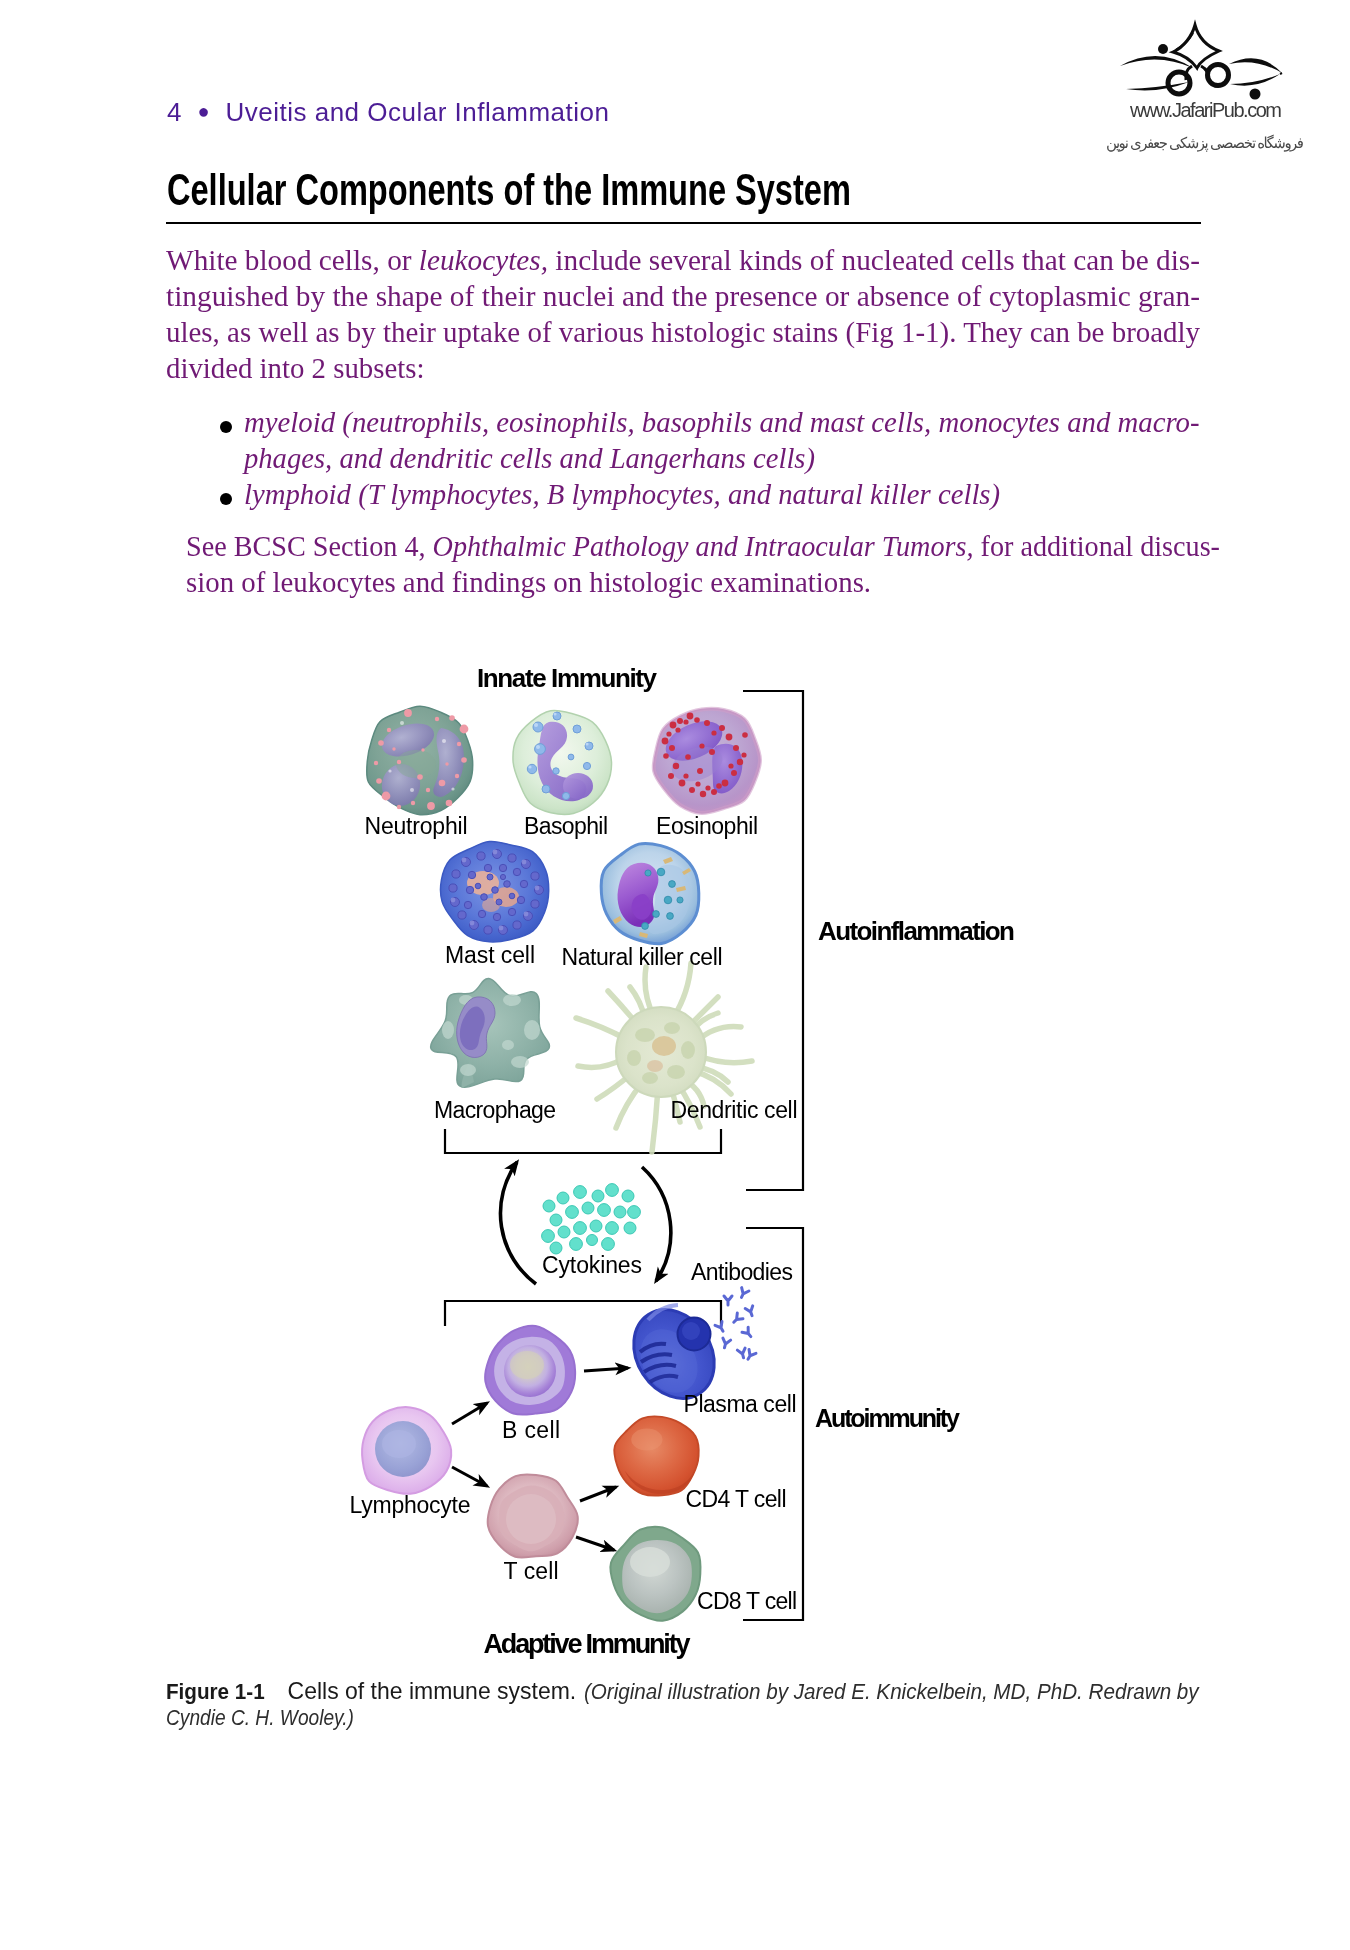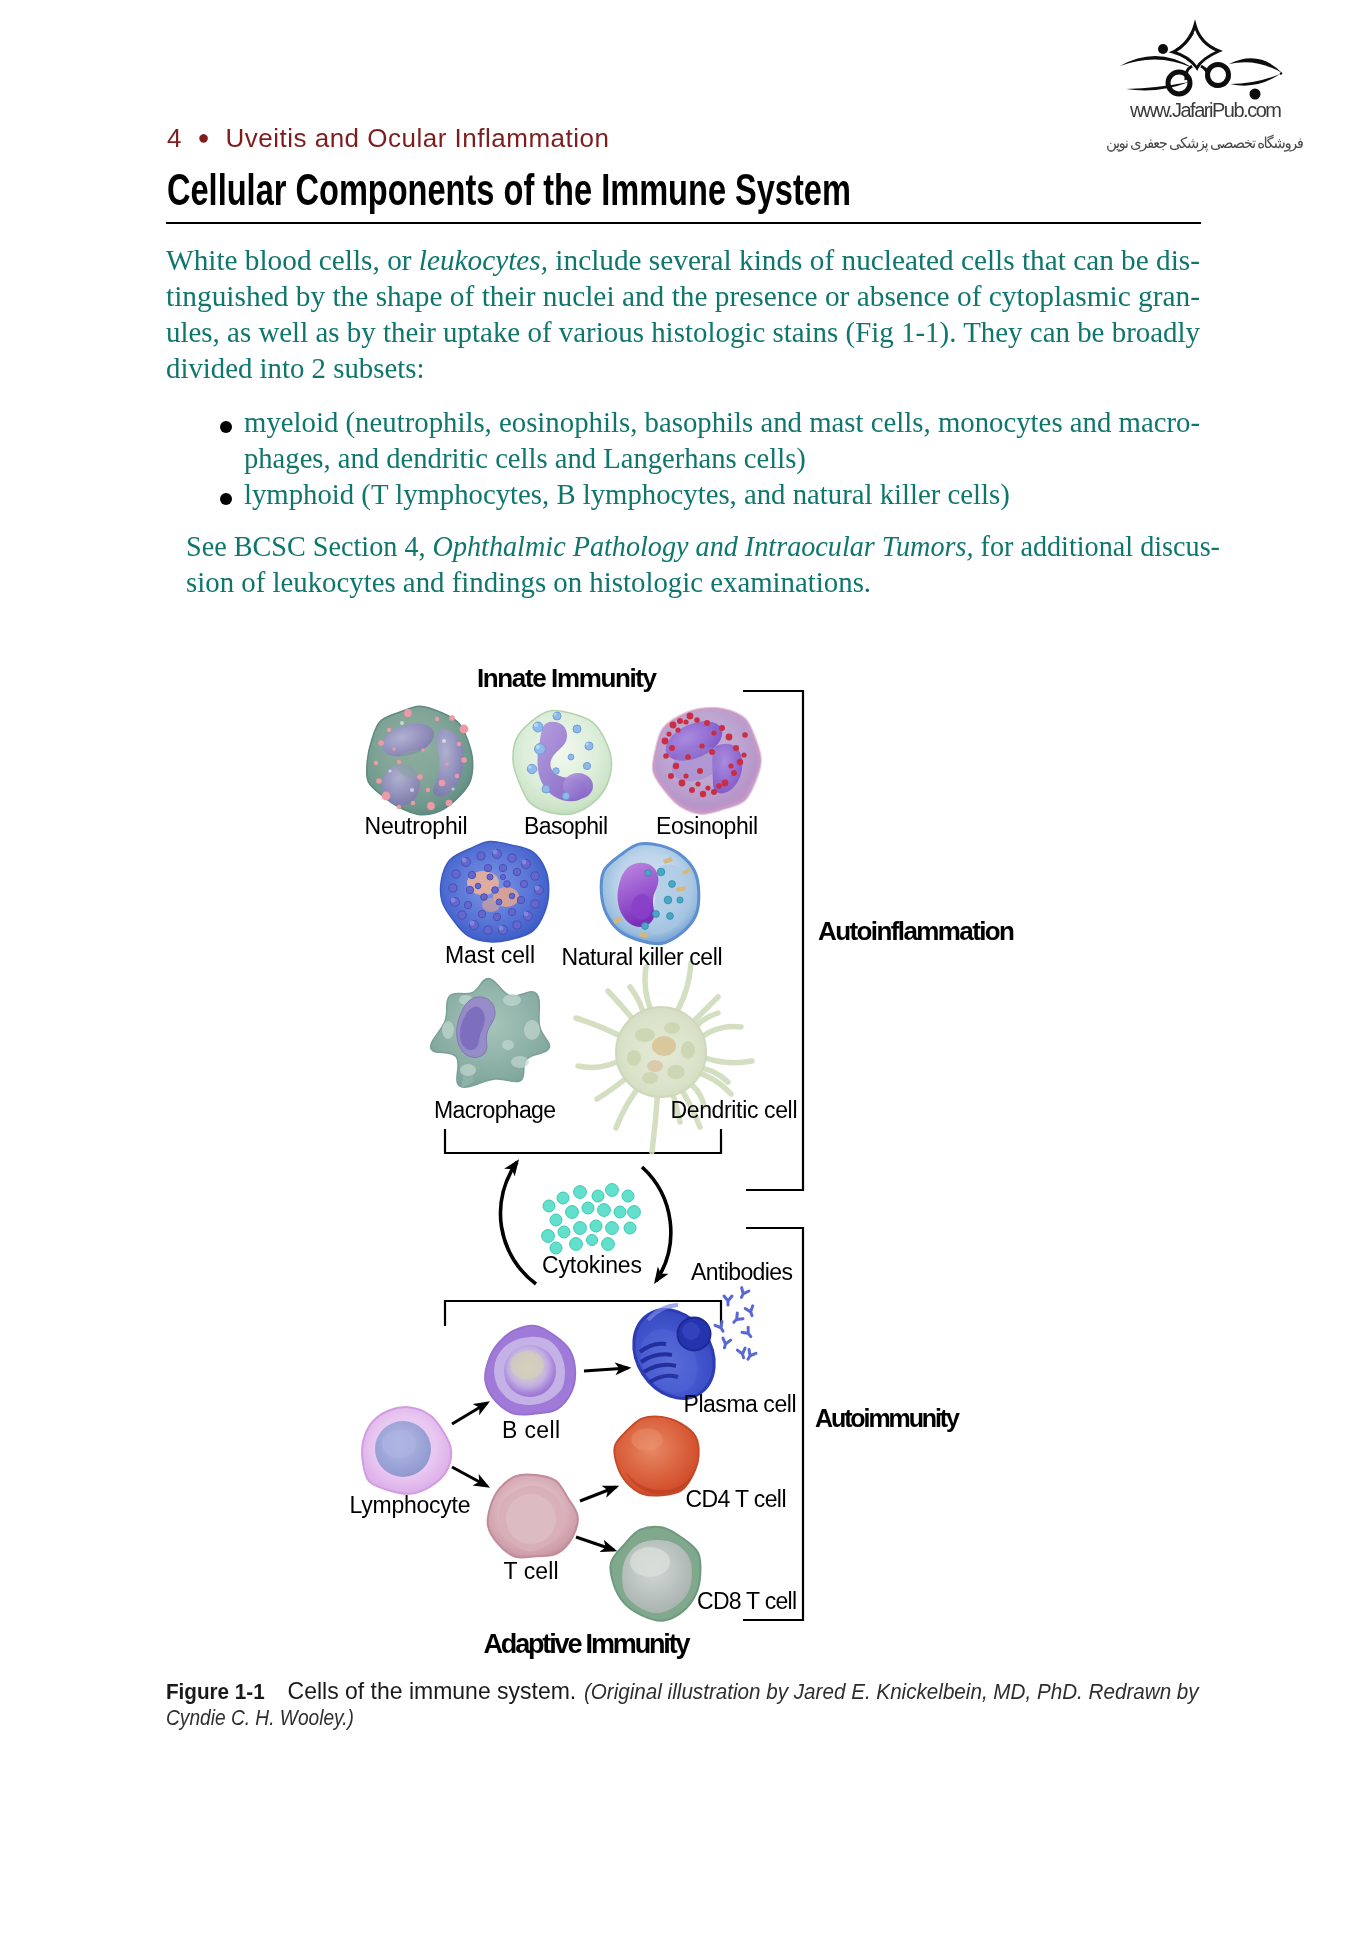--- a/index.html
+++ b/index.html
@@ -1,37 +1,37 @@
 <!DOCTYPE html>
 <html><head>
 <meta charset="utf-8">
 <style>
   html,body{margin:0;padding:0;}
   body{width:1350px;height:1950px;position:relative;background:#fff;overflow:hidden;
        font-family:"Liberation Sans",sans-serif;}
   .abs{position:absolute;}
-  .serif{font-family:"Liberation Serif",serif;font-size:30px;color:#0f766e;}
+  .serif{font-family:"Liberation Serif",serif;font-size:30px;color:#701a75;}
   .ln{height:36px;line-height:36px;white-space:nowrap;transform-origin:left center;}
 </style>
 </head>
 <body>
 
-<div class="abs" style="left:167px;top:123px;font-size:26px;line-height:30px;color:#7f1d1d;letter-spacing:0.5px;white-space:nowrap;">4&nbsp;&nbsp;<span style="font-size:20px;position:relative;top:-3px;">●</span>&nbsp;&nbsp;Uveitis and Ocular Inflammation</div>
+<div class="abs" style="left:167px;top:97px;font-size:26px;line-height:30px;color:#4c1d95;letter-spacing:0.5px;white-space:nowrap;">4&nbsp;&nbsp;<span style="font-size:20px;position:relative;top:-3px;">●</span>&nbsp;&nbsp;Uveitis and Ocular Inflammation</div>
 
 <div class="abs" style="left:167px;top:168px;font-size:44px;line-height:44px;font-weight:bold;color:#000;transform:scaleX(0.740);transform-origin:left top;white-space:nowrap;">Cellular Components of the Immune System</div>
 <div class="abs" style="left:166px;top:221.5px;width:1035px;height:2.5px;background:#000;"></div>
 
 <div class="abs serif" style="left:166px;top:242px;">
   <div class="ln" style="transform:scaleX(0.9758);">White blood cells, or <i>leukocytes,</i> include several kinds of nucleated cells that can be dis-</div>
   <div class="ln" style="transform:scaleX(0.9789);">tinguished by the shape of their nuclei and the presence or absence of cytoplasmic gran-</div>
   <div class="ln" style="transform:scaleX(0.9641);">ules, as well as by their uptake of various histologic stains (Fig 1-1). They can be broadly</div>
   <div class="ln" style="transform:scaleX(0.96);">divided into 2 subsets:</div>
 </div>
 
-<div class="abs serif" style="left:244px;top:404px;">
+<div class="abs serif" style="left:244px;top:404px;font-style:italic;">
   <div class="ln" style="transform:scaleX(0.9594);">myeloid (neutrophils, eosinophils, basophils and mast cells, monocytes and macro-</div>
   <div class="ln" style="transform:scaleX(0.954);">phages, and dendritic cells and Langerhans cells)</div>
   <div class="ln" style="transform:scaleX(0.958);">lymphoid (T lymphocytes, B lymphocytes, and natural killer cells)</div>
 </div>
 <div class="abs" style="left:220px;top:421px;width:12px;height:12px;border-radius:50%;background:#000;"></div>
 <div class="abs" style="left:220px;top:493px;width:12px;height:12px;border-radius:50%;background:#000;"></div>
 
 <div class="abs serif" style="left:166px;top:528px;margin-left:20px;">
   <div class="ln" style="transform:scaleX(0.9393);">See BCSC Section 4, <i>Ophthalmic Pathology and Intraocular Tumors,</i> for additional discus-</div>
   <div class="ln" style="transform:scaleX(0.9605);">sion of leukocytes and findings on histologic examinations.</div>

